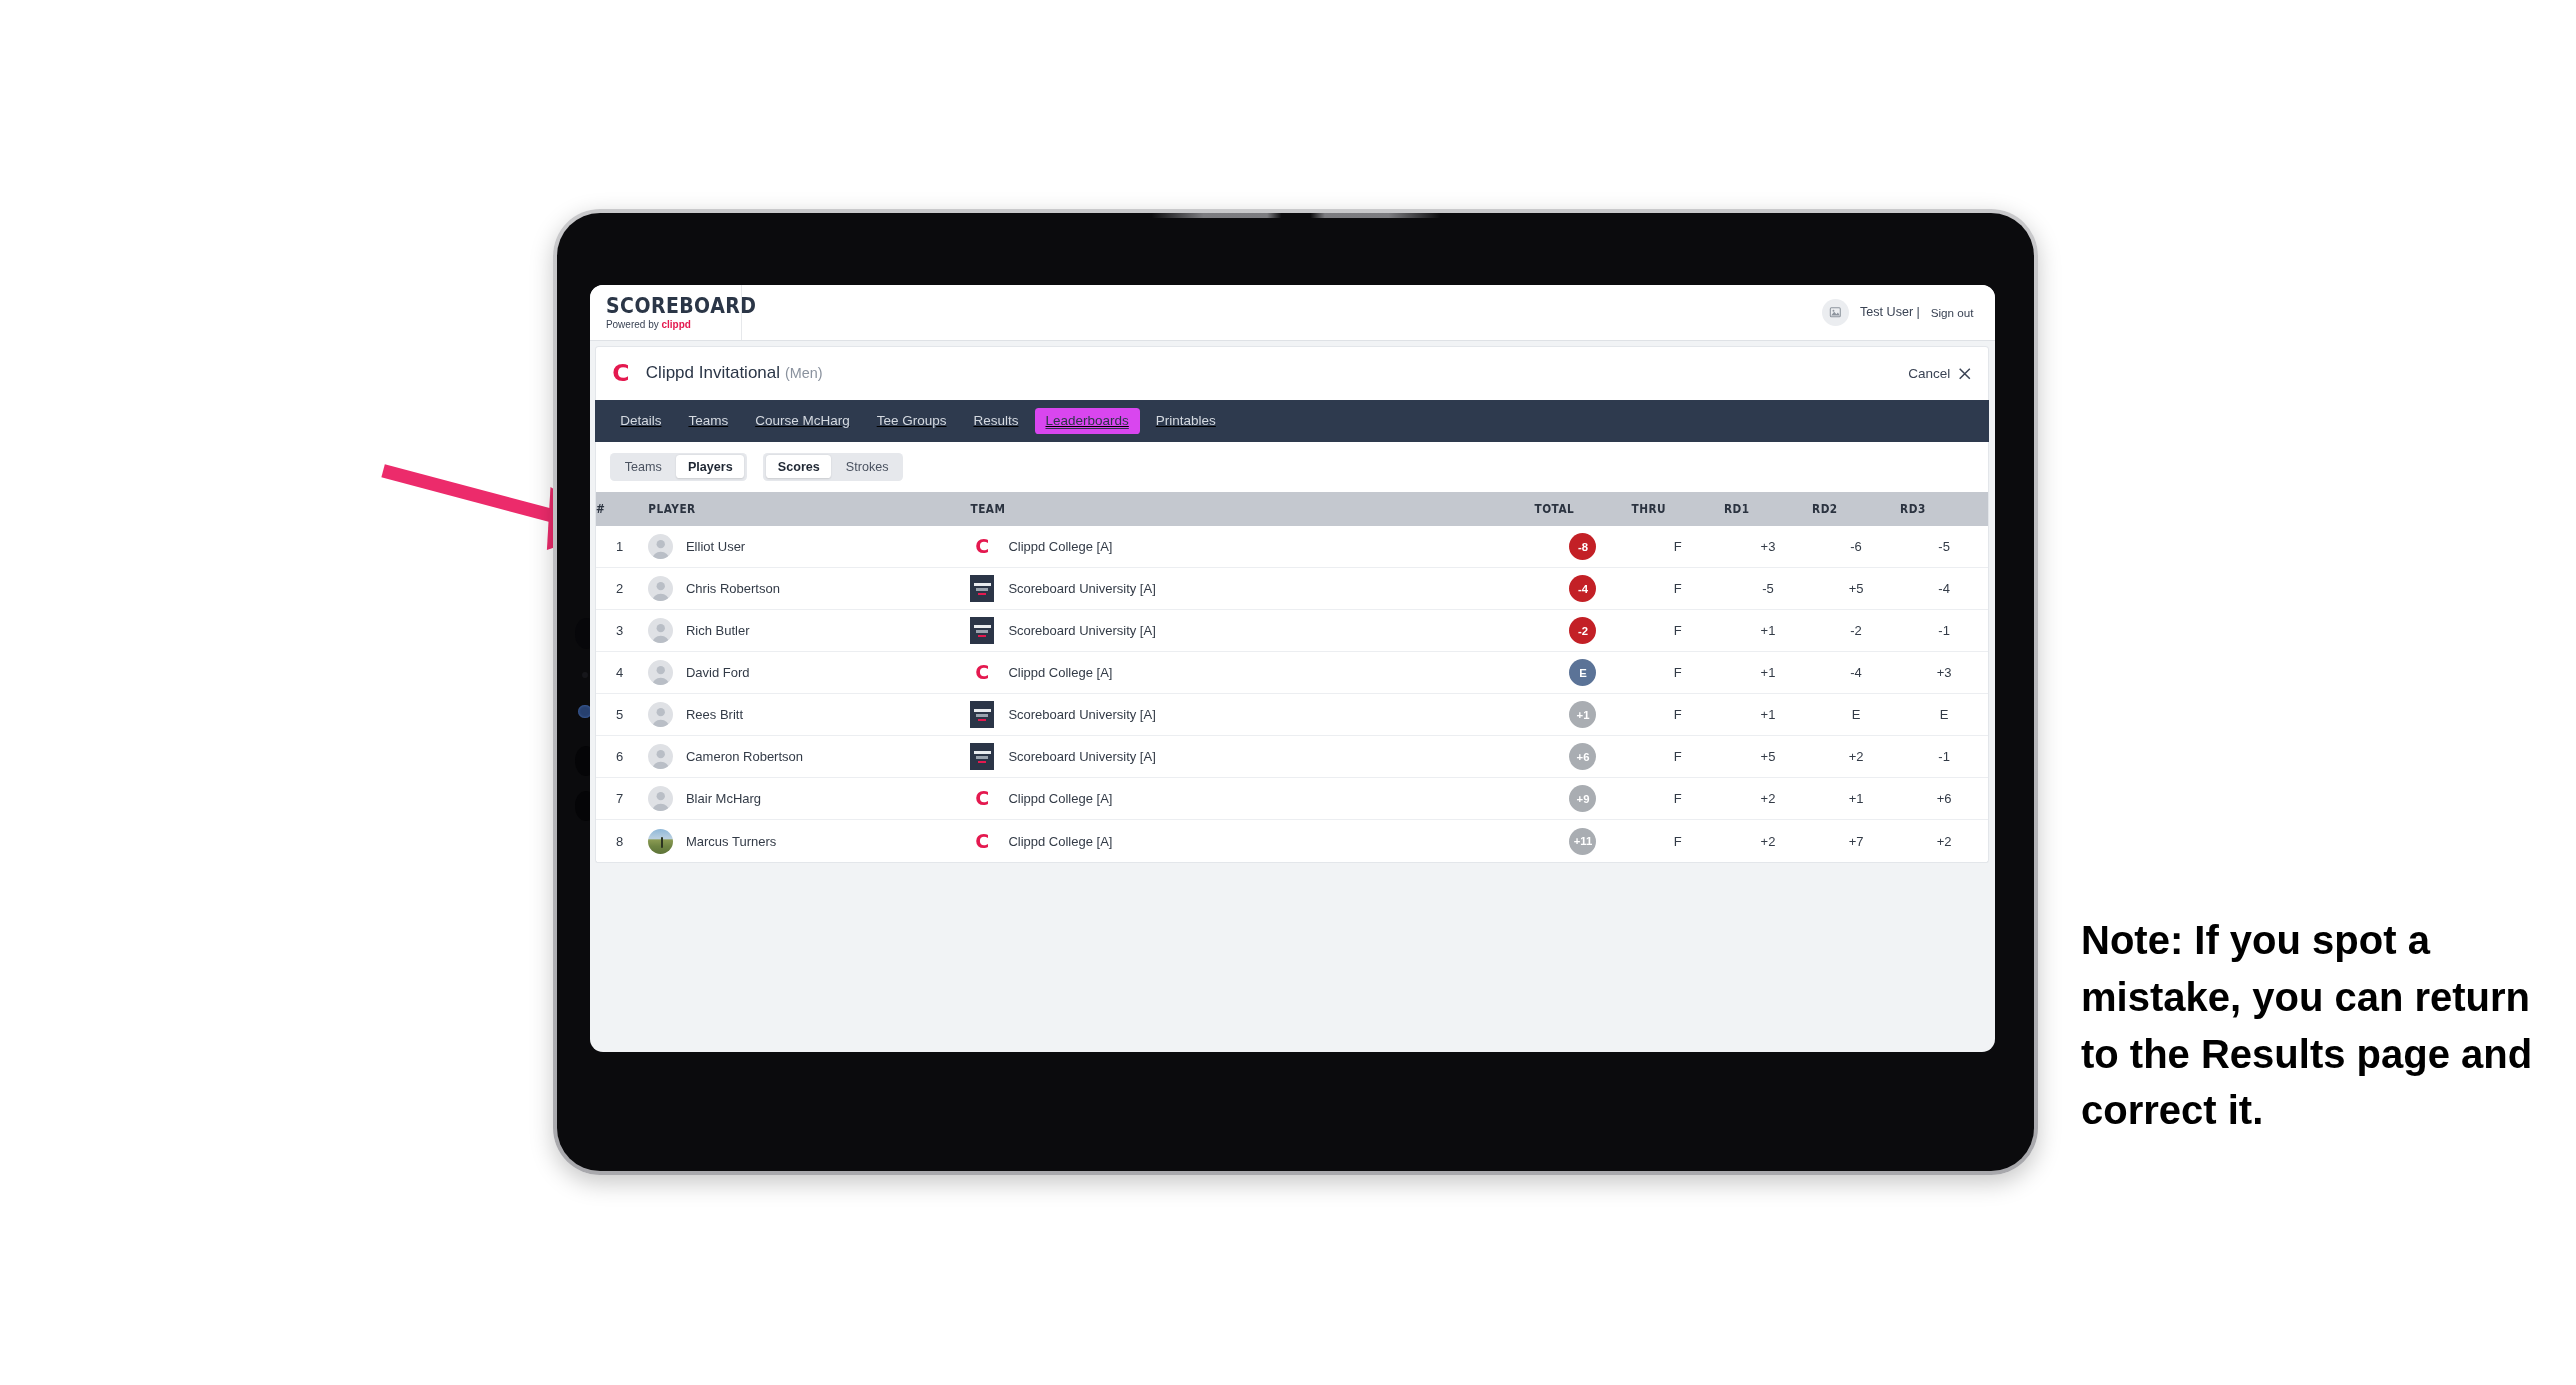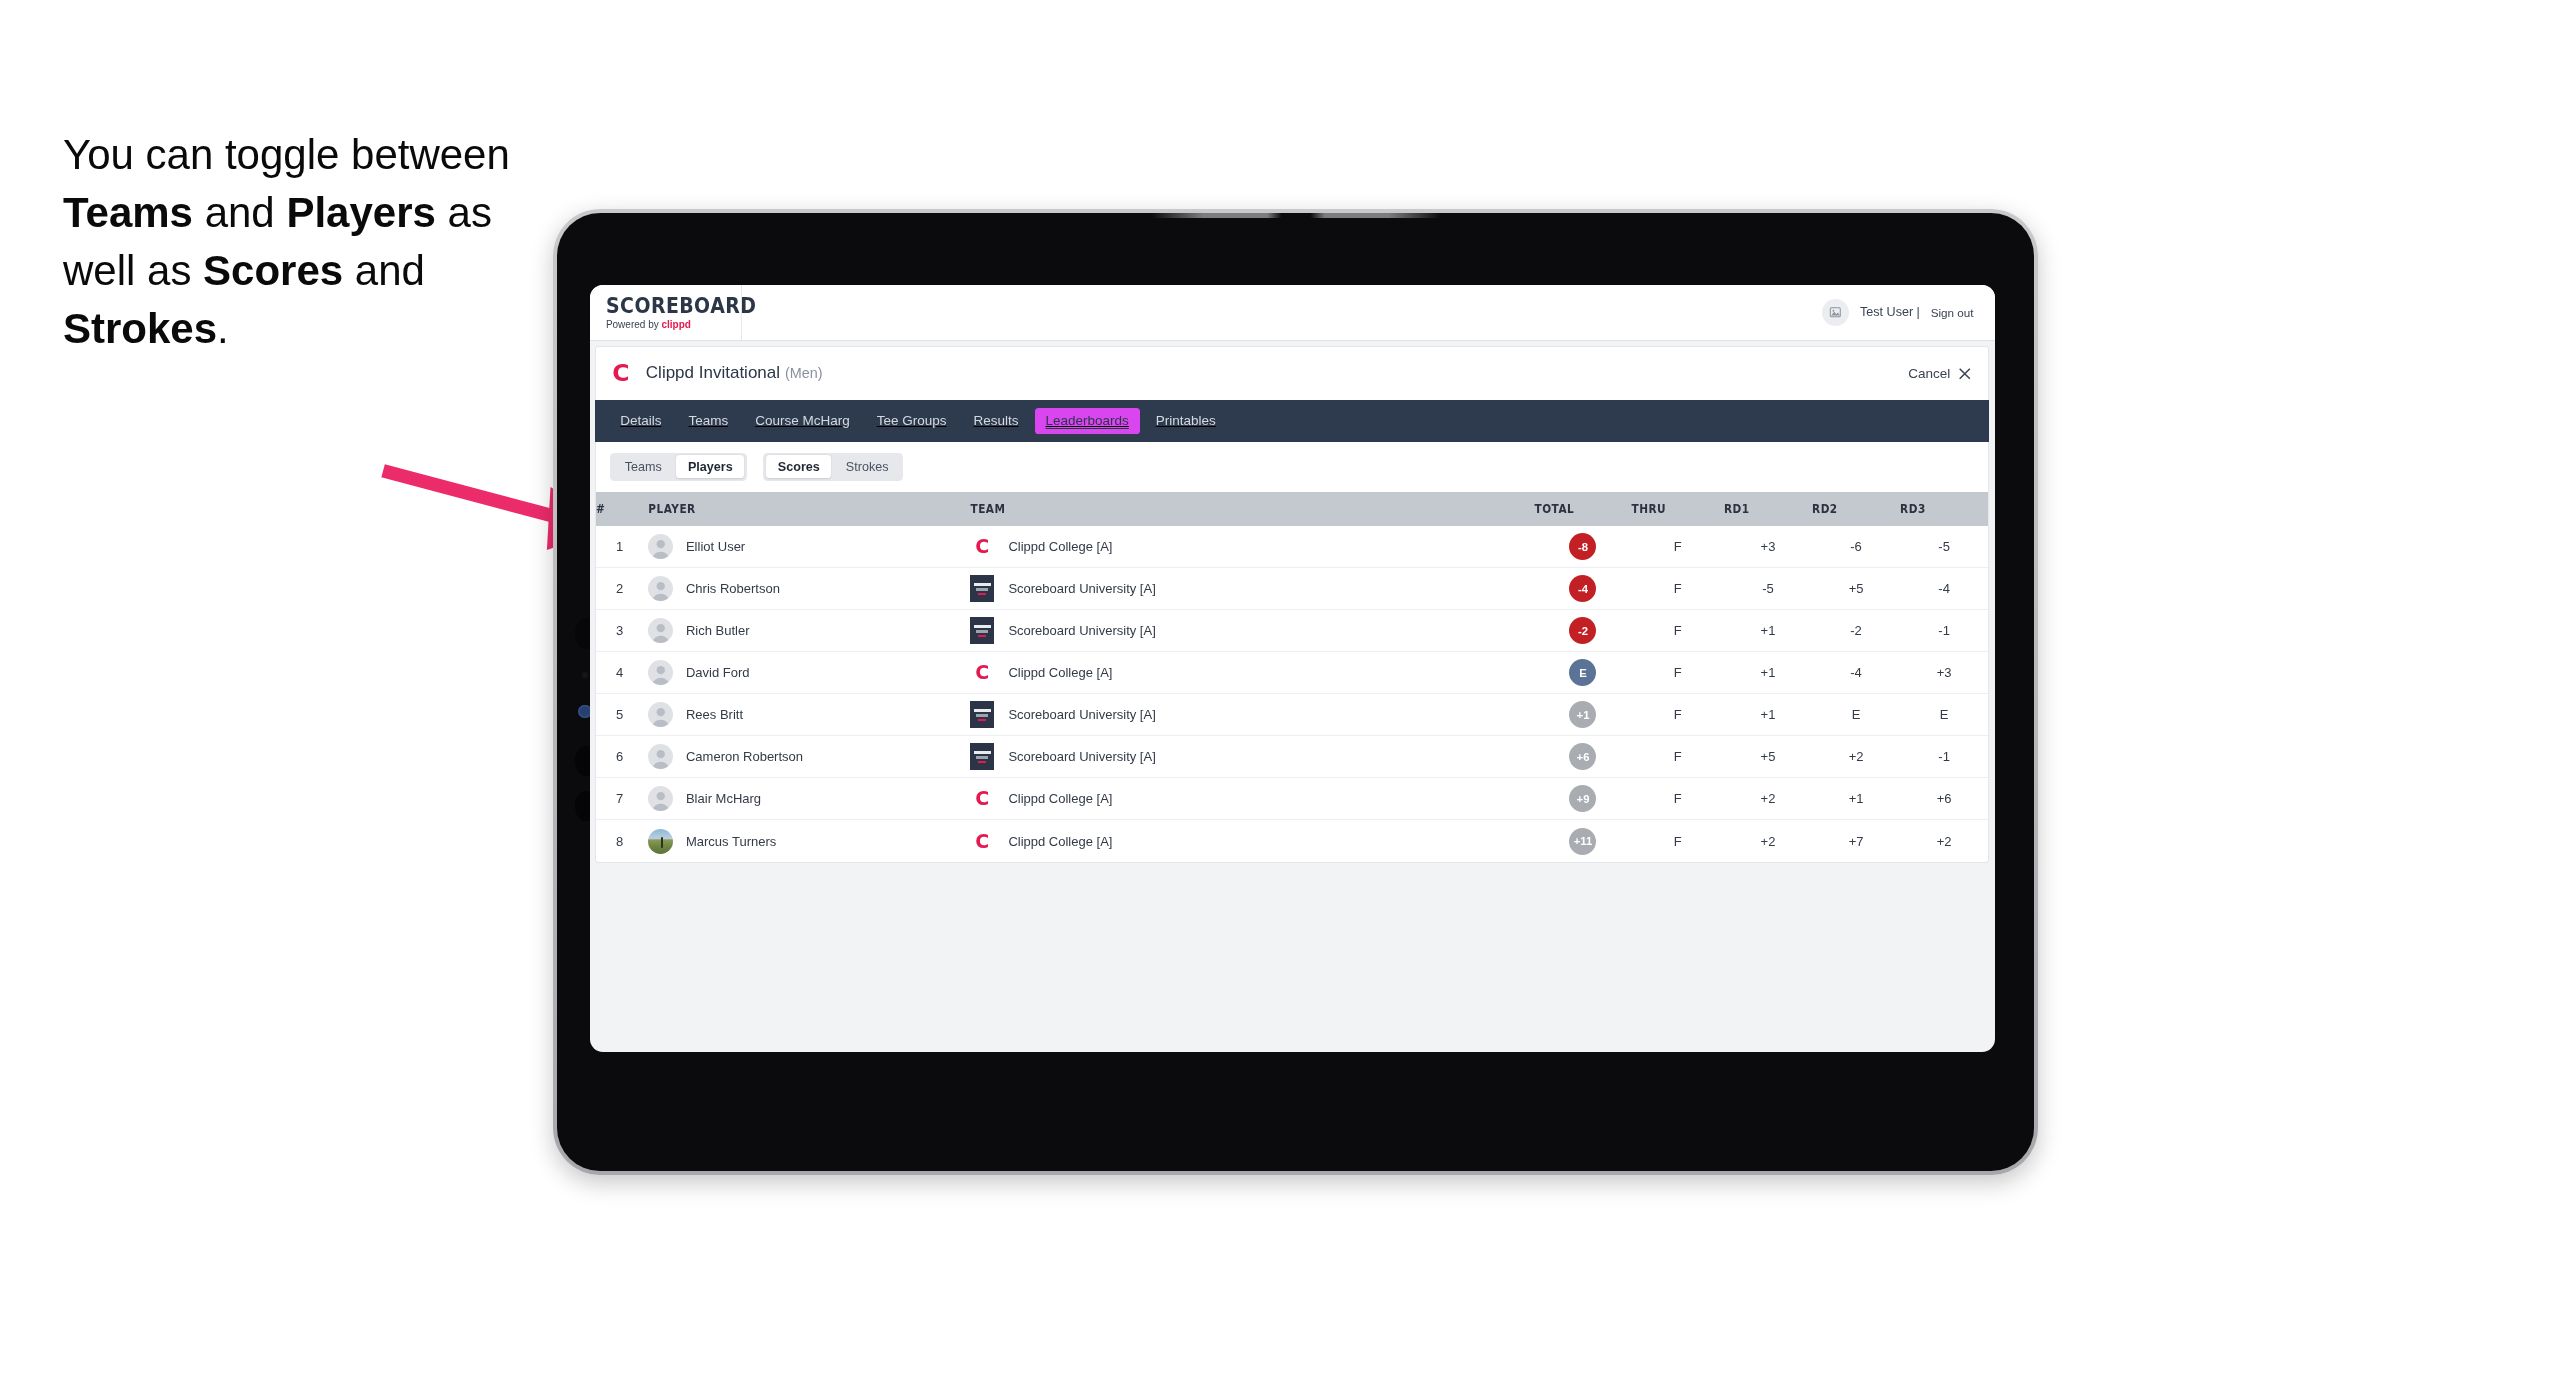--- a/index.html
+++ b/index.html
@@ -180,21 +180,20 @@
   }
   .badge.under { background: #c32026; }
   .badge.even  { background: #5b7397; }
   .badge.over  { background: #a9adb2; }
 </style>
 </head>
 <body>
 
 <div class="page">
 
-  <div class="annot-left"><span>You can toggle between </span><b>Teams</b><span> and </span><b>Players</b><span> as well as </span><b>Scores</b><span> and </span><b>Strokes</b><span>.</span></div>
 
   <svg class="arrow-svg" viewBox="0 0 300 120">
     <defs></defs>
     <path d="M4 22 L215 78" stroke="#ec2b6b" stroke-width="15" stroke-linecap="butt" fill="none"></path>
     <polygon points="190,40 262,84 186,110" fill="#ec2b6b"></polygon>
   </svg>
 
   <div class="tablet">
     <div class="tablet-screen">
       <div class="bezel-notch"></div>
@@ -490,15 +489,16 @@
                   <td class="col-rd">+2</td>
                 </tr>
               </tbody>
           </table>
         </div>
 
       </div>
     </div>
   </div>
 
+  <div class="annot-right">Note: If you spot a mistake, you can return to the Results page and correct it.</div>
 
 </div>
 
 
 </body></html>

